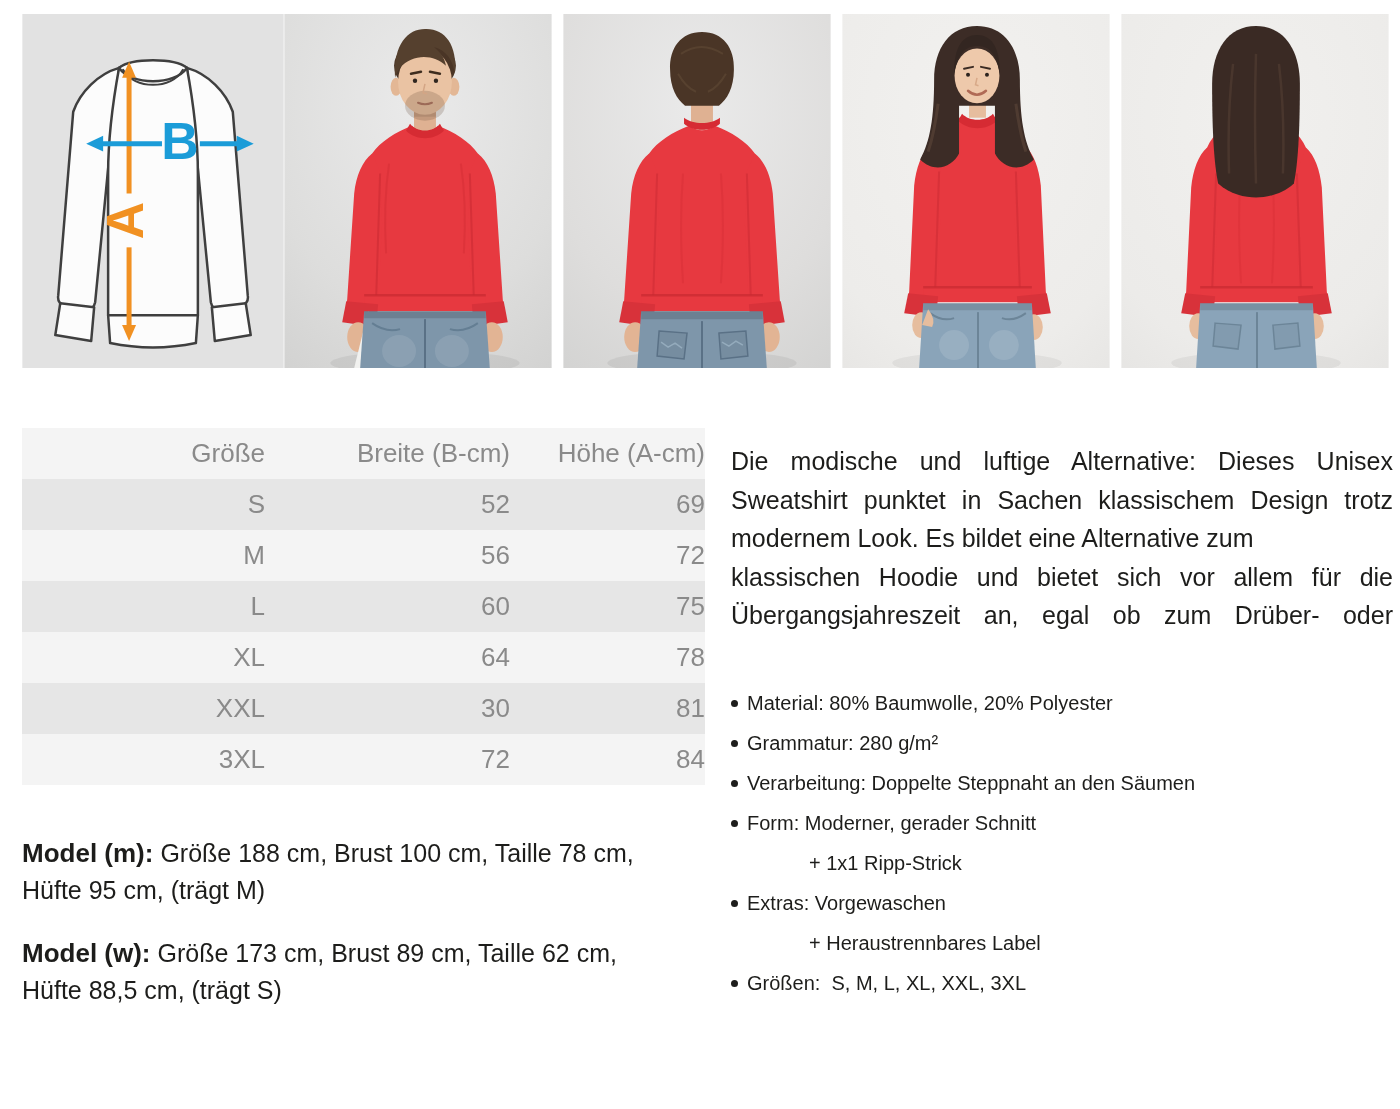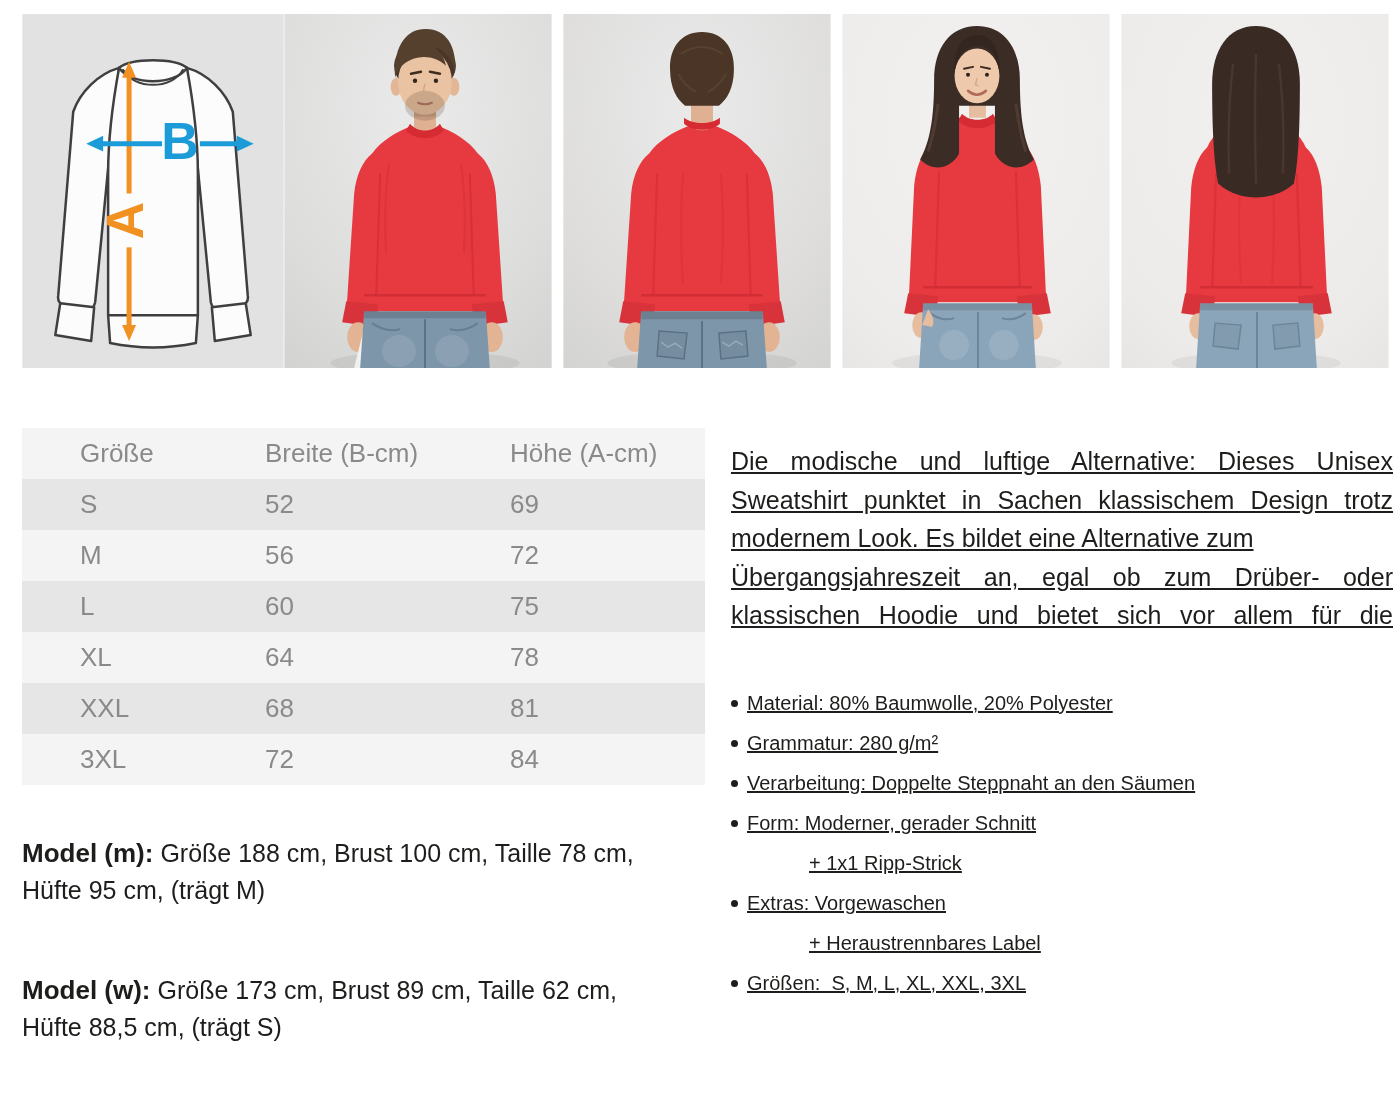--- a/index.html
+++ b/index.html
@@ -10,36 +10,36 @@
   .photo-row{position:absolute;left:22px;top:14px;display:flex;}
   .panel{height:354px;flex:0 0 auto;}
   .panel svg{display:block;width:100%;height:100%;}
   .diagram-panel{width:262px;margin-right:12px;}
   .photo-panel{width:268px;margin-right:11px;}
   .photo-panel:last-child{margin-right:0;}
 
   
   .left-col{position:absolute;left:22px;top:428px;width:683px;}
   table.size-table{width:683px;border-collapse:collapse;table-layout:fixed;font-size:26px;color:#8a8a8a;}
-  table.size-table th,table.size-table td{height:51px;font-weight:400;text-align:left;vertical-align:middle;padding:0;}
+  table.size-table th,table.size-table td{height:51px;font-weight:400;text-align:right;vertical-align:middle;padding:0;}
   table.size-table th:nth-child(1),table.size-table td:nth-child(1){width:243px;padding-left:58px;box-sizing:border-box;}
   table.size-table th:nth-child(2),table.size-table td:nth-child(2){width:245px;}
   table.size-table thead tr{background:#f4f4f4;}
   tr.row-dark{background:#e6e6e6;}
   tr.row-light{background:#f4f4f4;}
 
   .tolerance{margin:13px 0 0 -9px;font-size:25px;color:#1d1d1b;}
 
   .model-block{margin-top:50px;font-size:25px;line-height:37px;color:#1d1d1b;width:690px;}
-  .model-block + .model-block{margin-top:63px;}
+  .model-block + .model-block{margin-top:26px;}
   .model-label{font-weight:700;font-size:26px;}
   .model-line2{display:block;}
 
   
-  .right-col{position:absolute;left:731px;top:428px;width:662px;padding-top:14px;text-decoration:underline;}
+  .right-col{position:absolute;left:731px;top:428px;width:662px;padding-top:14px;}
   .description{font-size:25px;line-height:38.5px;color:#1d1d1b;}
   .desc-line{white-space:pre-wrap;}
   .desc-line.just{text-align:justify;text-align-last:justify;}
   ul.features{list-style:none;margin:48px 0 0 0;padding:0 0 0 16px;font-size:20px;line-height:40px;color:#1d1d1b;}
   .feature-main{position:relative;white-space:pre-wrap;}
   .feature-main::before{content:"";position:absolute;left:-16px;top:17px;width:7px;height:7px;border-radius:50%;background:#1d1d1b;}
   .feature-cont{padding-left:62px;white-space:pre-wrap;}
 </style>
 </head>
 <body>
@@ -298,21 +298,21 @@
             <td>60</td>
             <td>75</td>
           </tr>
           <tr class="row-light">
             <td>XL</td>
             <td>64</td>
             <td>78</td>
           </tr>
           <tr class="row-dark">
             <td>XXL</td>
-            <td>68</td>
+            <td>30</td>
             <td>81</td>
           </tr>
           <tr class="row-light">
             <td>3XL</td>
             <td>72</td>
             <td>84</td>
           </tr>
         </tbody>
     </table>
 
@@ -328,22 +328,22 @@
       <span>Größe 173 cm, Brust 89 cm, Taille 62 cm,</span>
       <span class="model-line2">Hüfte 88,5 cm, (trägt S)</span>
     </p>
   </div>
 
   <div class="right-col">
     <div class="description">
         <div class="desc-line just">Die modische und luftige Alternative: Dieses Unisex</div>
         <div class="desc-line just">Sweatshirt punktet in Sachen klassischem Design trotz</div>
         <div class="desc-line">modernem Look. Es bildet eine Alternative zum</div>
+        <div class="desc-line just">klassischen Hoodie und bietet sich vor allem für die</div>
         <div class="desc-line just">Übergangsjahreszeit an, egal ob zum Drüber- oder</div>
-        <div class="desc-line just">klassischen Hoodie und bietet sich vor allem für die</div>
       </div>
     <ul class="features">
         <li>
           <div class="feature-main">Material: 80% Baumwolle, 20% Polyester</div>
         </li>
         <li>
           <div class="feature-main">Grammatur: 280 g/m²</div>
         </li>
         <li>
           <div class="feature-main">Verarbeitung: Doppelte Steppnaht an den Säumen</div>

